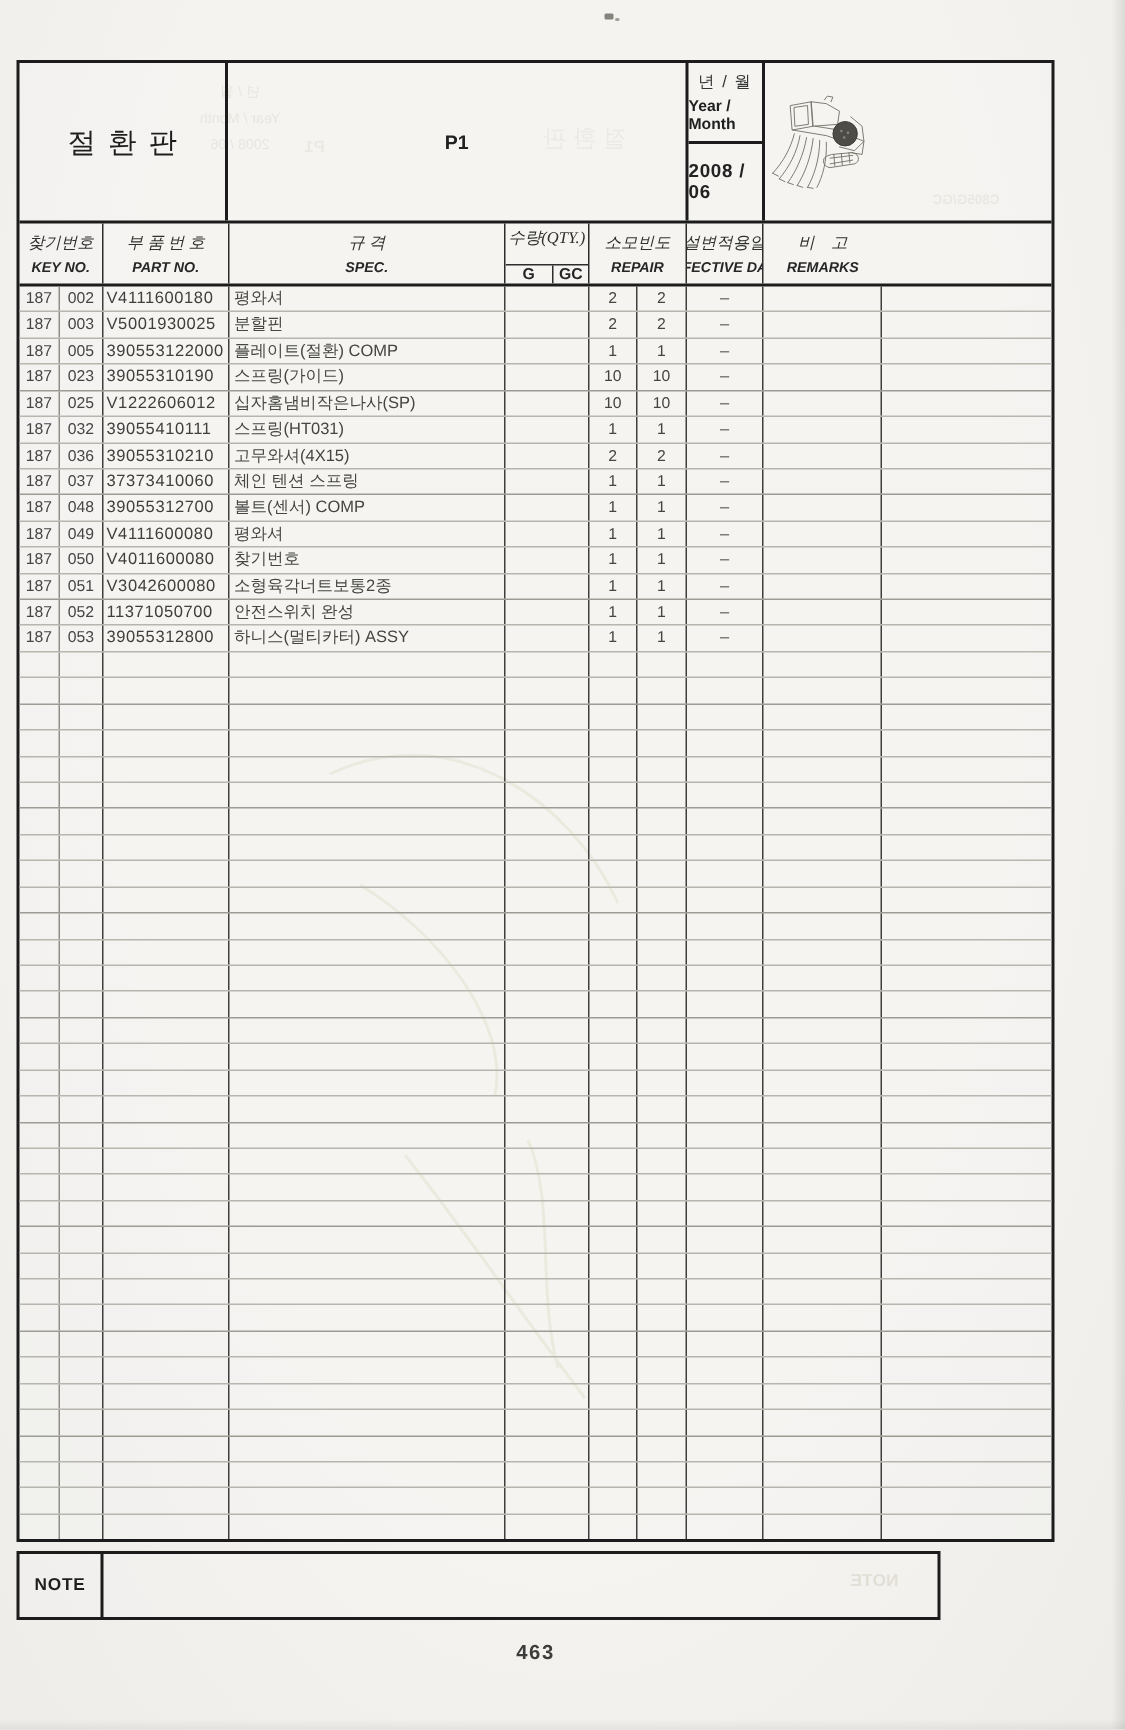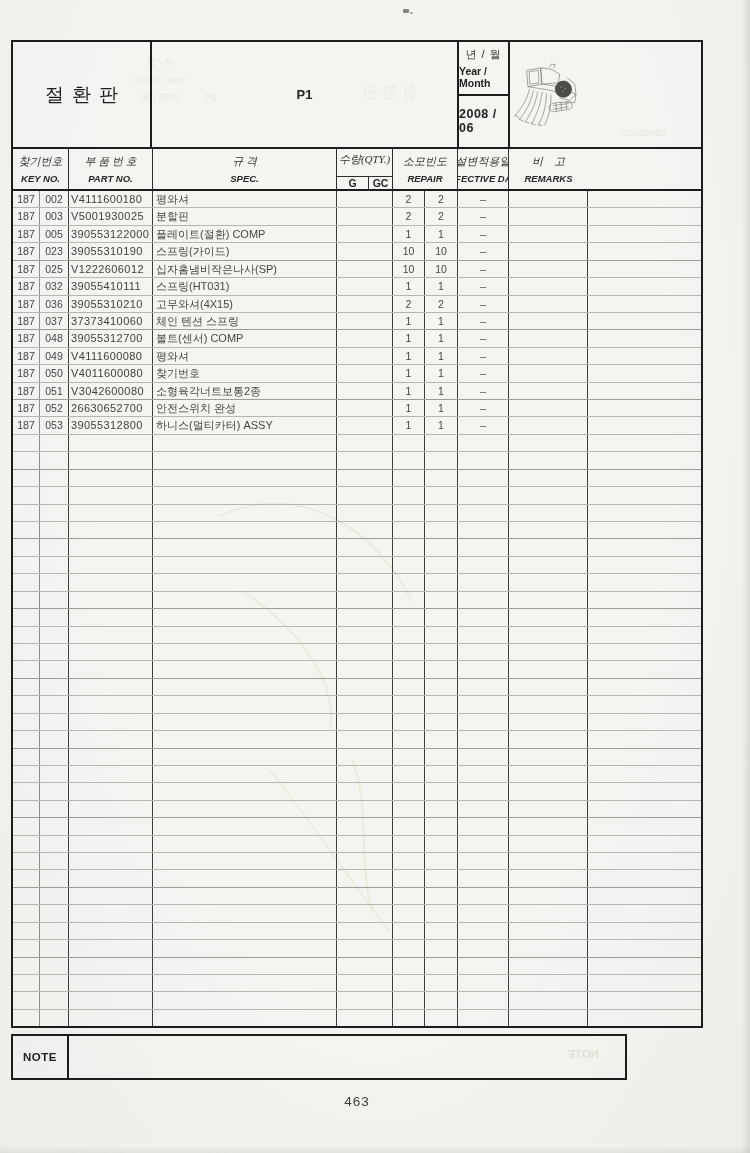--- a/index.html
+++ b/index.html
@@ -87,21 +87,21 @@
 
   
   .note-box{position:absolute;left:11px;top:1034px;width:616px;height:46px;
     border:2px solid #1c1c1c;box-sizing:border-box;display:flex;background:rgba(255,255,255,0.10);}
   .note-label-cell{width:56px;flex:0 0 56px;border-right:2px solid #1c1c1c;box-sizing:border-box;
     display:flex;align-items:center;justify-content:center;
     font-weight:bold;font-size:11.5px;letter-spacing:.5px;color:#1f1f1f;}
   .note-content{flex:1;position:relative;}
 
   .page-num{position:absolute;left:11px;top:1094px;width:692px;text-align:center;
-    font-size:13.5px;color:#3d3d3b;letter-spacing:1px;}
+    font-size:13.5px;color:#3d3d3b;letter-spacing:1px;font-weight:bold;}
 
   
   .ghost{position:absolute;transform:scaleX(-1);color:#a59f82;pointer-events:none;}
   .ghost-ym{left:118px;top:53px;width:84px;text-align:center;font-size:9.5px;
     line-height:1.85;opacity:.20;}
   .ghost-p1{left:203px;top:92px;font-size:11px;font-weight:bold;opacity:.15;}
   .ghost-title{left:358px;top:82px;font-size:16px;letter-spacing:4px;opacity:.13;}
   .ghost-model{left:592px;top:128px;width:104px;text-align:center;font-size:9px;
     font-weight:bold;opacity:.16;}
   .ghost-note{position:absolute;right:26px;top:12px;transform:scaleX(-1);
@@ -357,21 +357,21 @@
           <div class="c c-spec"></div>
           <div class="c c-g">1</div>
           <div class="c c-gc">1</div>
           <div class="c c-repair">–</div>
           <div class="c c-eff"></div>
           <div class="c c-rem"></div>
         </div>
         <div class="grid-row filled">
           <div class="c c-key1">187</div>
           <div class="c c-key2">052</div>
-          <div class="c c-part">26630652700</div>
+          <div class="c c-part">11371050700</div>
           <div class="c c-desc">안전스위치 완성</div>
           <div class="c c-spec"></div>
           <div class="c c-g">1</div>
           <div class="c c-gc">1</div>
           <div class="c c-repair">–</div>
           <div class="c c-eff"></div>
           <div class="c c-rem"></div>
         </div>
         <div class="grid-row filled">
           <div class="c c-key1">187</div>

